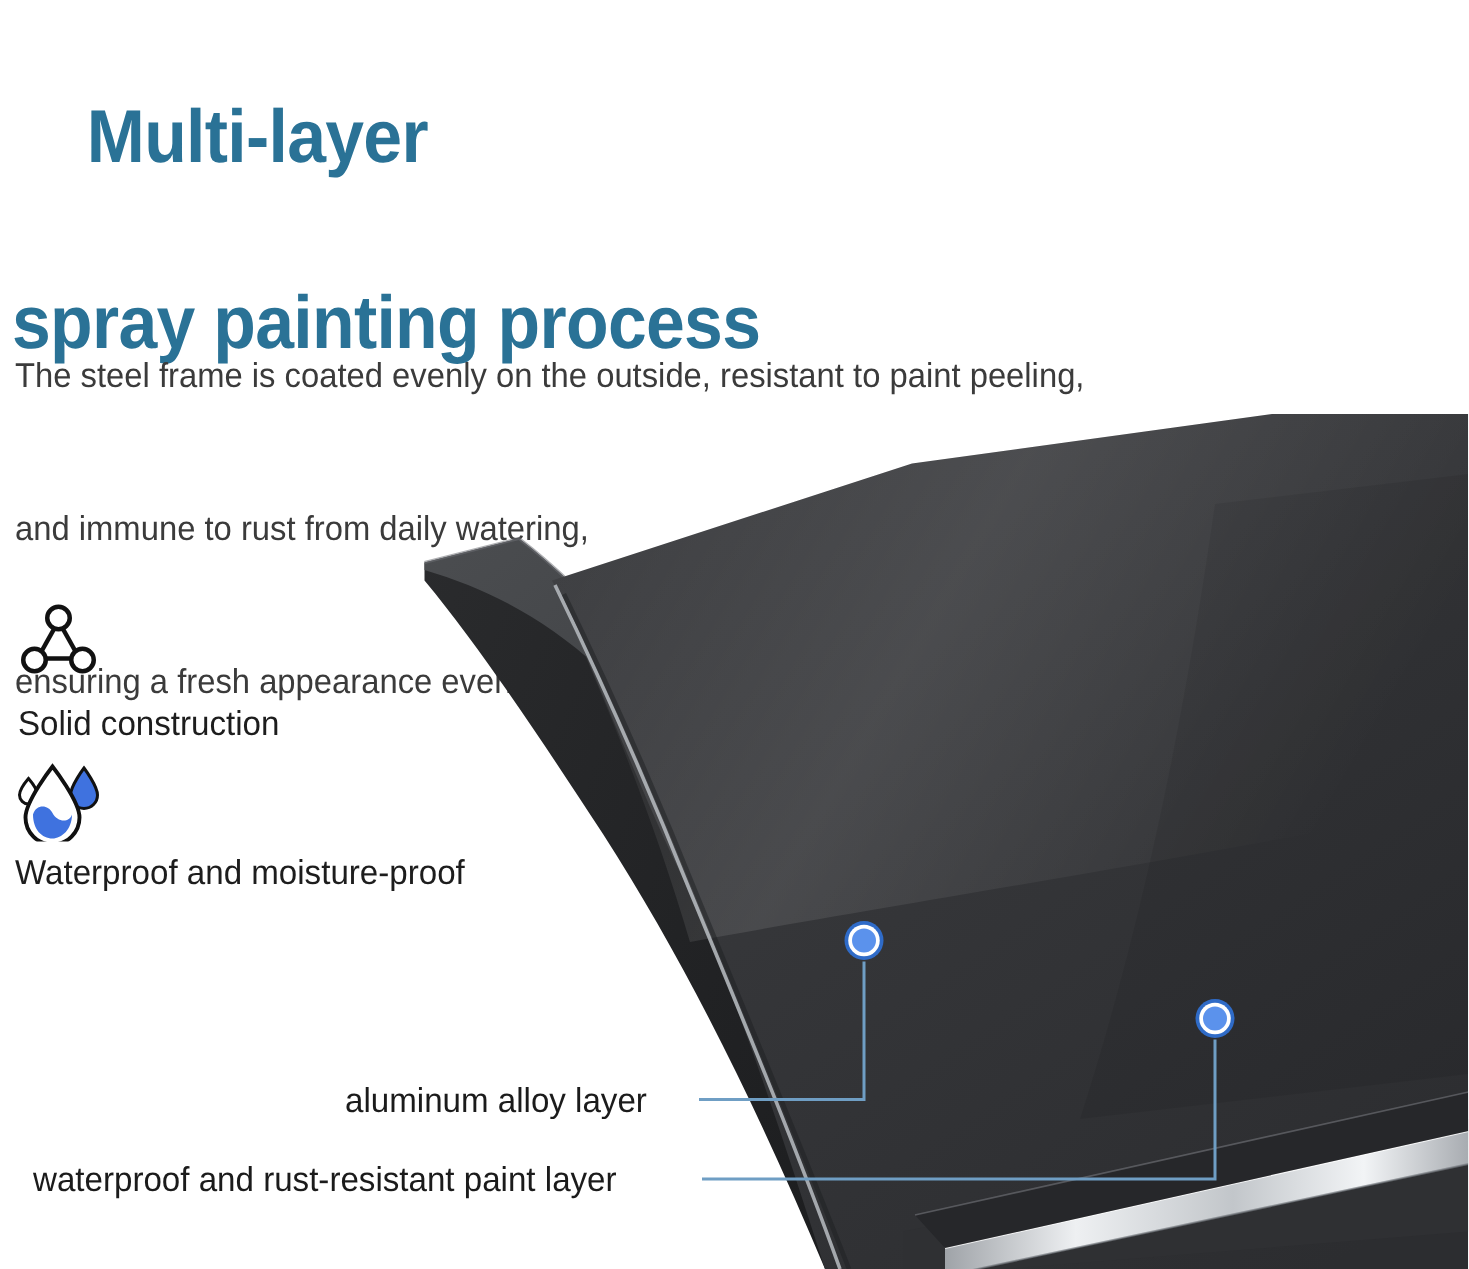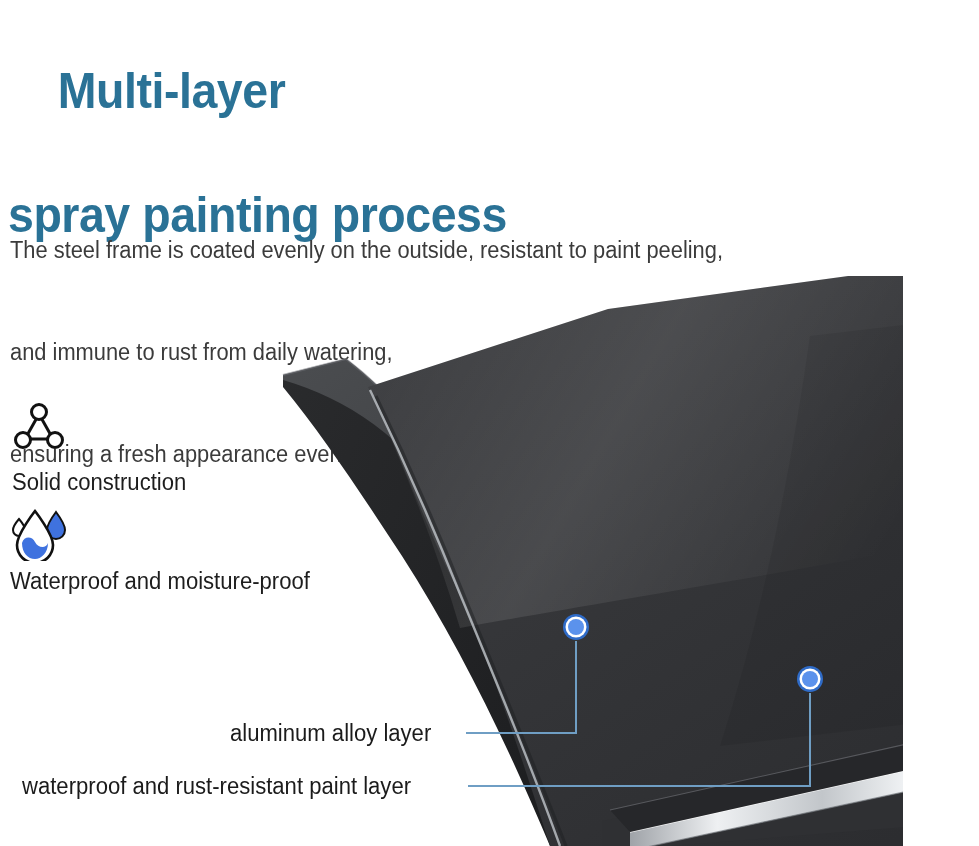--- a/index.html
+++ b/index.html
@@ -2,21 +2,21 @@
 <html><head>
 <meta charset="utf-8">
 <style>
   html,body{margin:0;padding:0;}
   body{
     width:979px;height:846px;position:relative;overflow:hidden;
     background:#ffffff;
     font-family:"Liberation Sans","DejaVu Sans",sans-serif;
     -webkit-font-smoothing:antialiased;
   }
-  #stage{position:absolute;inset:0;width:903px;height:846px;overflow:hidden;background:#fff;}
+  #stage{position:absolute;inset:0;width:979px;height:846px;overflow:hidden;background:#fff;}
 
   
   .headline{
     position:absolute;left:8px;top:-2px;width:760px;
     color:#2a7296;
     font-weight:bold;
     font-size:50px;
     line-height:62px;
     letter-spacing:-0.5px;
     transform:scaleX(.93);

